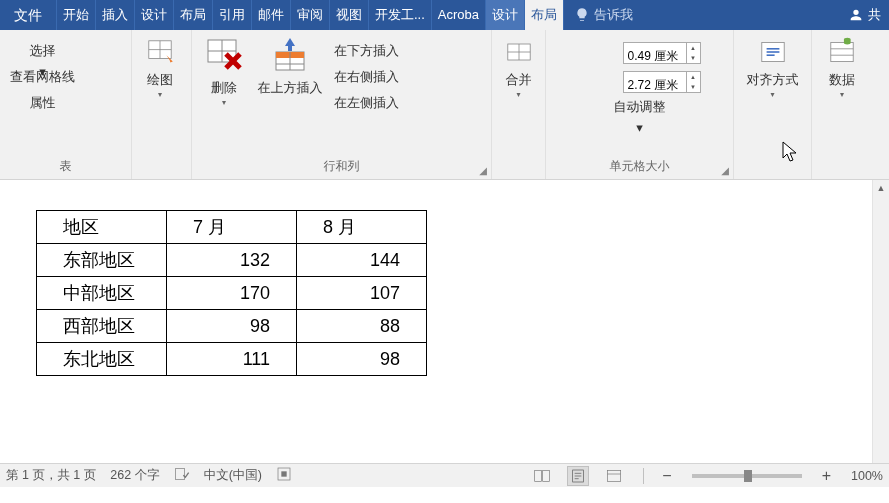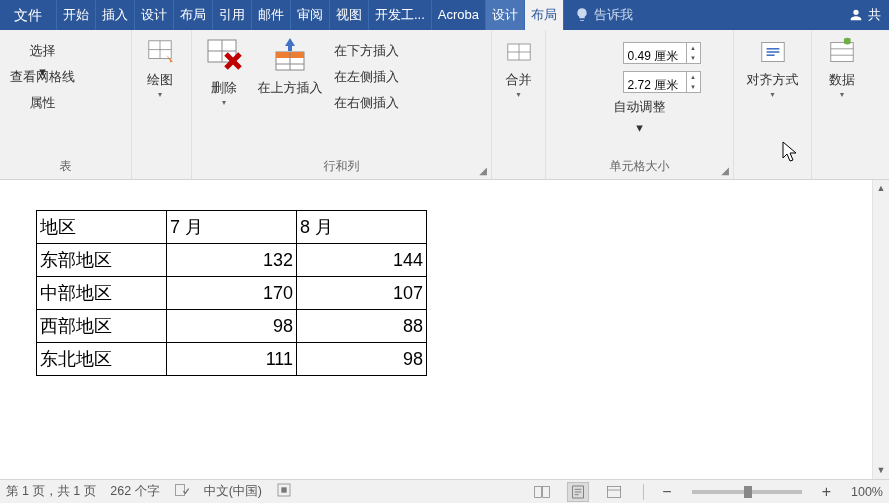--- a/index.html
+++ b/index.html
@@ -35,30 +35,30 @@
   
   .spinner { display: flex; align-items: flex-end; border: 1px solid #ababab; background: #fff; height: 22px; margin-left: 44px; }
   .spinner input { border: none; width: 62px; font-size: 12px; padding: 0 4px; outline: none; }
   .spinner .arrows { width: 14px; display: flex; flex-direction: column; border-left: 1px solid #ababab; }
   .spinner .arrows span { font-size: 6px; text-align: center; line-height: 10px; cursor: pointer; color: #555; }
 
   
   .docarea { position: absolute; top: 180px; left: 0; right: 0; bottom: 24px; background: #fff; overflow: auto; }
   .docpage { padding: 30px 0 0 36px; }
   table.dtab { border-collapse: collapse; font-family: "SimSun", serif; font-size: 18px; }
-  table.dtab td { border: 1px solid #000; padding: 4px 3px; height: 28px; min-width: 130px; }
+  table.dtab td { border: 1px solid #000; padding: 4px 26px; height: 28px; min-width: 130px; }
   table.dtab td.num { text-align: right; }
 
   
   .vscroll { position: absolute; right: 0; top: 180px; bottom: 24px; width: 17px; background: #f1f1f1; border-left: 1px solid #e3e3e3; }
   .vscroll .arr { height: 17px; text-align: center; font-size: 9px; color: #666; line-height: 17px; cursor: pointer; }
   .vscroll .track { position: absolute; top: 17px; bottom: 17px; left: 0; right: 0; }
 
   
-  .status { position: absolute; bottom: 0; left: 0; right: 0; height: 24px; background: #f1f1f1; border-top: 1px solid #d4d4d4; display: flex; align-items: center; font-size: 12.5px; color: #555; padding: 0 6px; gap: 14px; }
+  .status { position: absolute; bottom: 16px; left: 0; right: 0; height: 24px; background: #f1f1f1; border-top: 1px solid #d4d4d4; display: flex; align-items: center; font-size: 12.5px; color: #555; padding: 0 6px; gap: 14px; }
   .status .spacer { flex: 1; }
   .status .vbtn { width: 22px; height: 20px; border: 1px solid transparent; display: flex; align-items: center; justify-content: center; cursor: pointer; }
   .status .vbtn.active { background: #dcdcdc; border: 1px solid #c0c0c0; }
   .status .slider { width: 110px; height: 4px; background: #c0c0c0; position: relative; margin: 0 6px; }
   .status .slider .thumb { position: absolute; width: 8px; height: 12px; background: #888; top: -4px; left: 52px; }
 
   .cursor-arrow { position: absolute; left: 782px; top: 141px; pointer-events:none; }
 </style>
 </head>
 <body>
@@ -165,33 +165,33 @@
         <div class="small-row">
           <svg class="sico" viewBox="0 0 24 24">
               <rect x="2" y="2" width="18" height="12" fill="#fff" stroke="#888"></rect>
               <rect x="2" y="10" width="18" height="4" fill="#ed7d31"></rect>
               <path d="M11 16 v4 l-3 0 l4 4 l4 -4 h-3 v-4 z" fill="#4472c4" transform="scale(0.8) translate(2,1)"></path>
             </svg>
           <span>在下方插入</span>
         </div>
         <div class="small-row">
           <svg class="sico" viewBox="0 0 24 24">
+              <rect x="2" y="2" width="14" height="18" fill="#fff" stroke="#888"></rect>
+              <rect x="12" y="2" width="4" height="18" fill="#ed7d31"></rect>
+              <path d="M18 11 h4 l-4 -4 v3 h0 v2 h0 v3 z" fill="#4472c4"></path>
+            </svg>
+          <span>在右侧插入</span>
+        </div>
+        <div class="small-row">
+          <svg class="sico" viewBox="0 0 24 24">
               <rect x="8" y="2" width="14" height="18" fill="#fff" stroke="#888"></rect>
               <rect x="8" y="2" width="4" height="18" fill="#ed7d31"></rect>
               <path d="M6 11 h-4 l4 -4 v3 h0 v2 h0 v3 z" fill="#4472c4"></path>
             </svg>
           <span>在左侧插入</span>
-        </div>
-        <div class="small-row">
-          <svg class="sico" viewBox="0 0 24 24">
-              <rect x="2" y="2" width="14" height="18" fill="#fff" stroke="#888"></rect>
-              <rect x="12" y="2" width="4" height="18" fill="#ed7d31"></rect>
-              <path d="M18 11 h4 l-4 -4 v3 h0 v2 h0 v3 z" fill="#4472c4"></path>
-            </svg>
-          <span>在右侧插入</span>
         </div>
       </div>
     </div>
     <div class="group-label"><span>行和列</span><span class="launcher">◢</span></div>
   </div>
 
   <div class="group" style="width:54px">
     <div class="group-body" style="justify-content:center">
       <div class="btn">
         <svg class="ico" viewBox="0 0 40 40">

